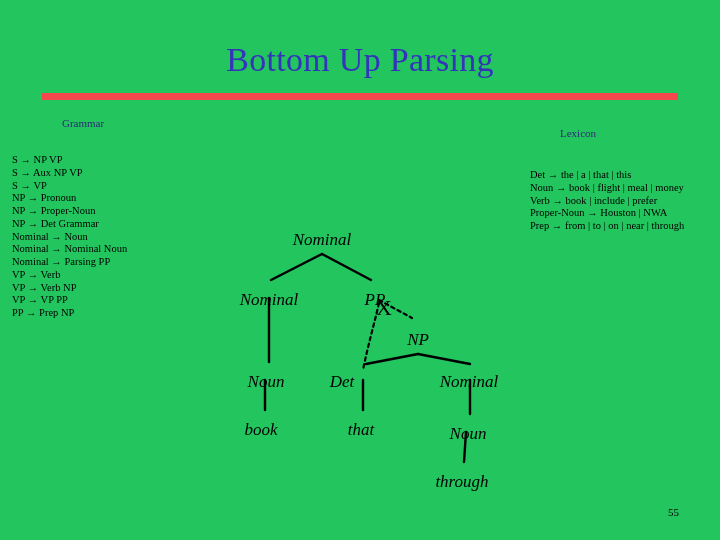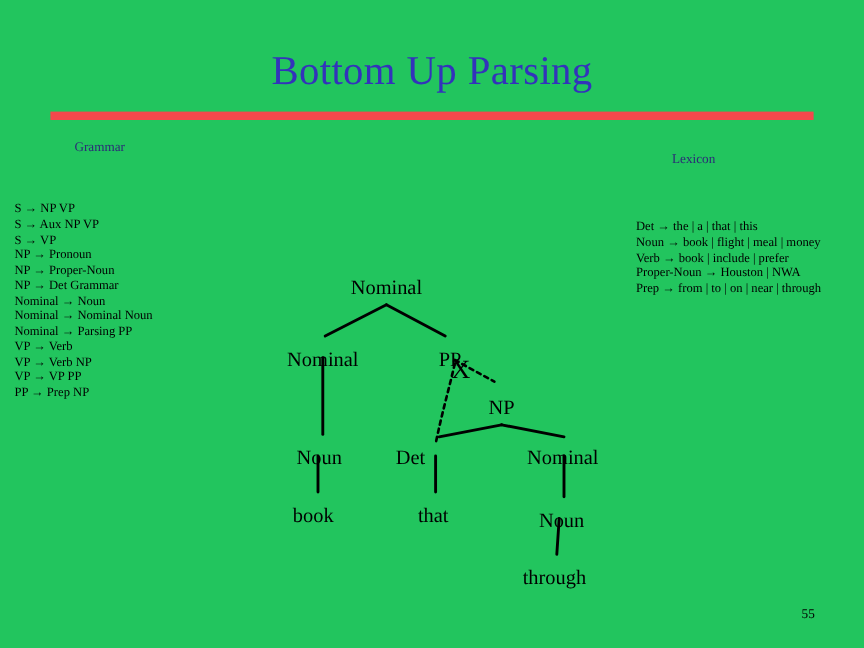--- a/index.html
+++ b/index.html
@@ -57,21 +57,20 @@
   #caption-lexicon { left: 560px; top: 127px; }
 
   
   .rule-list {
     position: absolute;
     font-family: "Liberation Serif", serif;
     font-size: 10.5px;
     line-height: 12.75px;
     color: #000000;
     white-space: nowrap;
-    margin-top: 15px;
   }
   #grammar-rules { left: 12px; top: 154px; }
   #lexicon-rules { left: 530px; top: 169px; }
   .rule-line { display: block; height: 12.75px; }
 
   
   #parse-tree {
     position: absolute;
     left: 0; top: 0;
     width: 720px;
@@ -86,20 +85,21 @@
   }
   .tree-node {
     position: absolute;
     font-family: "Liberation Serif", serif;
     font-size: 17px;
     line-height: 19px;
     color: #000000;
     white-space: nowrap;
     transform: translateX(-50%);
     text-align: center;
+    font-style: italic;
   }
   .x-mark {
     position: absolute;
     font-family: "Liberation Serif", serif;
     font-size: 22px;
     line-height: 22px;
     color: #000000;
     white-space: nowrap;
     transform: translateX(-50%);
   }

